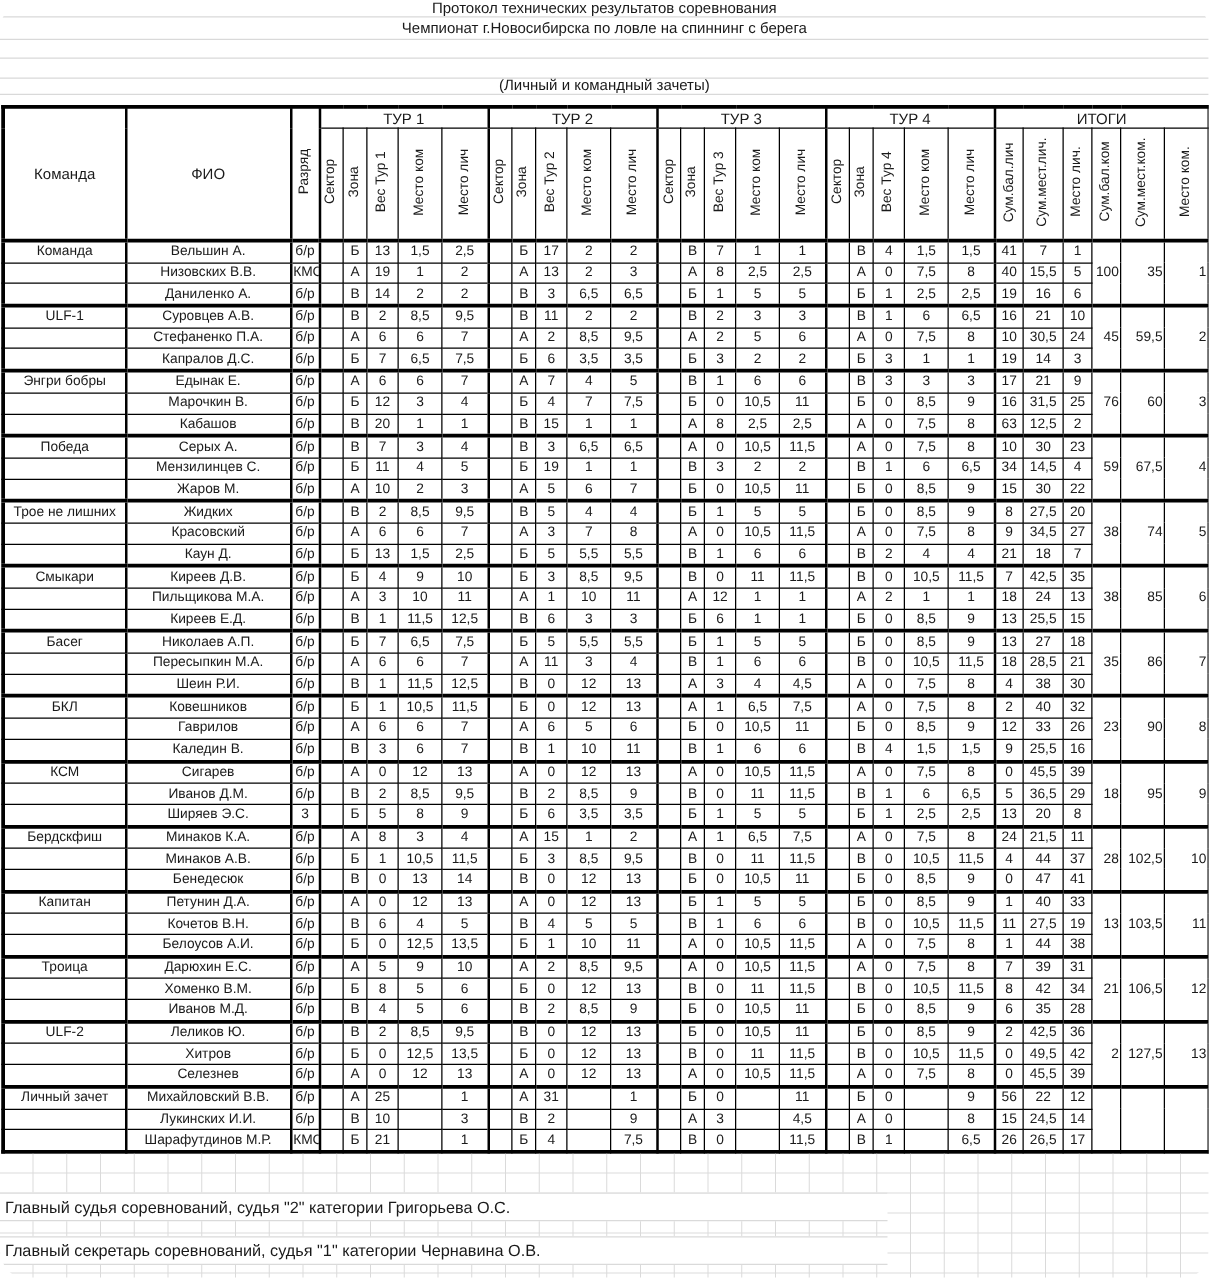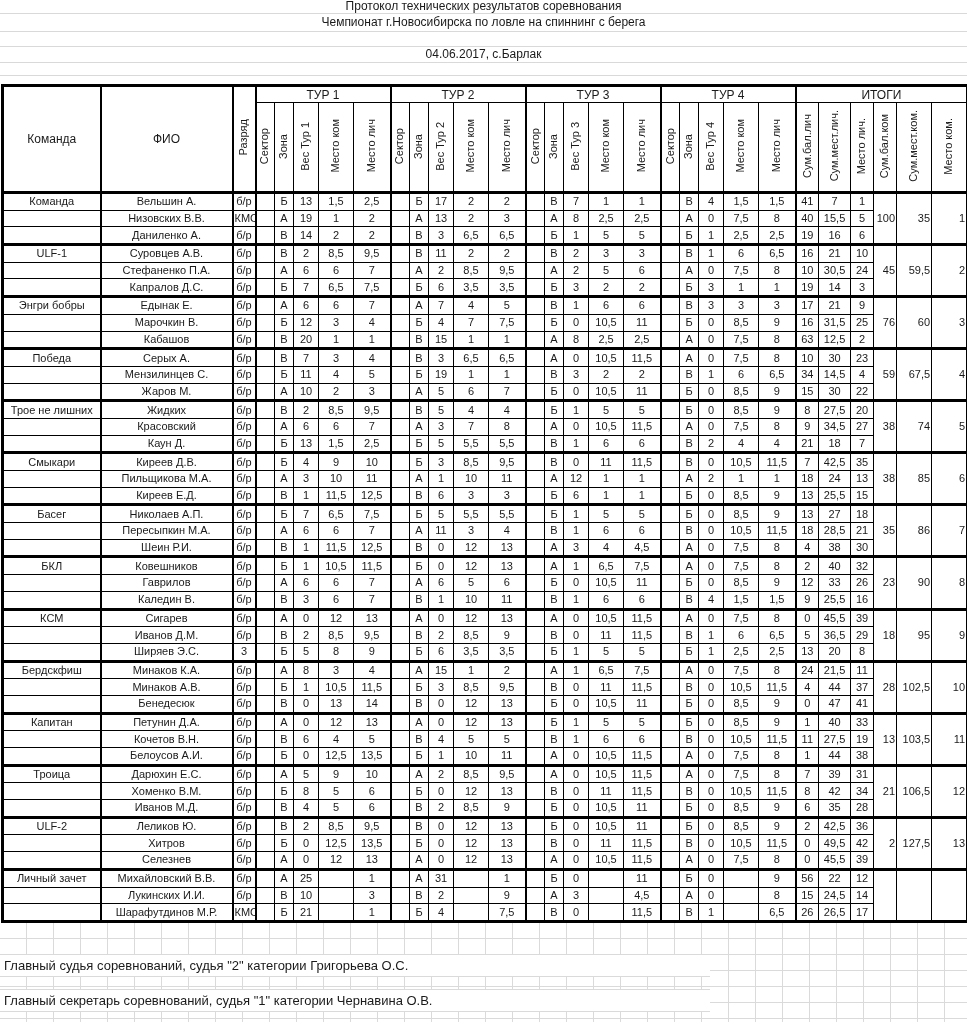--- a/index.html
+++ b/index.html
@@ -1,17 +1,17 @@
 <!DOCTYPE html>
 <html><head>
 <meta charset="utf-8">
 <style>
   html,body{margin:0;padding:0;background:#fff;}
   .page{position:relative;width:967px;height:1024px;background:#fff;overflow:hidden;
-        font-family:"Liberation Sans",sans-serif;color:#1a1a1a;}
+        font-family:"Liberation Sans",sans-serif;color:#1a1a1a;border-radius:24px;}
   
   .titles{position:relative;width:967px;height:84px;}
   .gridline{position:absolute;left:0;width:967px;height:0;border-top:1px solid #d9d9d9;}
   .trow{position:absolute;left:0;width:967px;text-align:center;font-size:12px;white-space:nowrap;}
   
   table.protocol{border-collapse:collapse;table-layout:fixed;width:965px;margin-left:1px;
                  border:3px solid #000;}
   table.protocol th,table.protocol td{border:1px solid #000;padding:0 1px;font-weight:normal;
                  overflow:hidden;white-space:nowrap;background:#fff;}
   thead th{text-align:center;vertical-align:middle;font-size:12px;margin-left:44px;}
@@ -41,21 +41,21 @@
 <div class="page">
 
   <div class="titles">
     <div class="gridline" style="top:13px"></div>
     <div class="gridline" style="top:31px"></div>
     <div class="gridline" style="top:46px"></div>
     <div class="gridline" style="top:62px"></div>
     <div class="gridline" style="top:75px"></div>
     <div class="trow" style="top:0;height:13px;line-height:13px">Протокол технических результатов соревнования</div>
     <div class="trow" style="top:14px;height:17px;line-height:17px">Чемпионат г.Новосибирска по ловле на спиннинг с берега</div>
-    <div class="trow" style="top:47px;height:15px;line-height:15px">04.06.2017, с.Барлак</div>
+    <div class="trow" style="top:62px;height:13px;line-height:13px">(Личный и командный зачеты)</div>
   </div>
 
   <table class="protocol" id="protocol">
     <colgroup id="cols">
         <col style="width: 98px;">
         <col style="width: 132px;">
         <col style="width: 23px;">
         <col style="width: 19px;">
         <col style="width: 19px;">
         <col style="width: 25px;">

